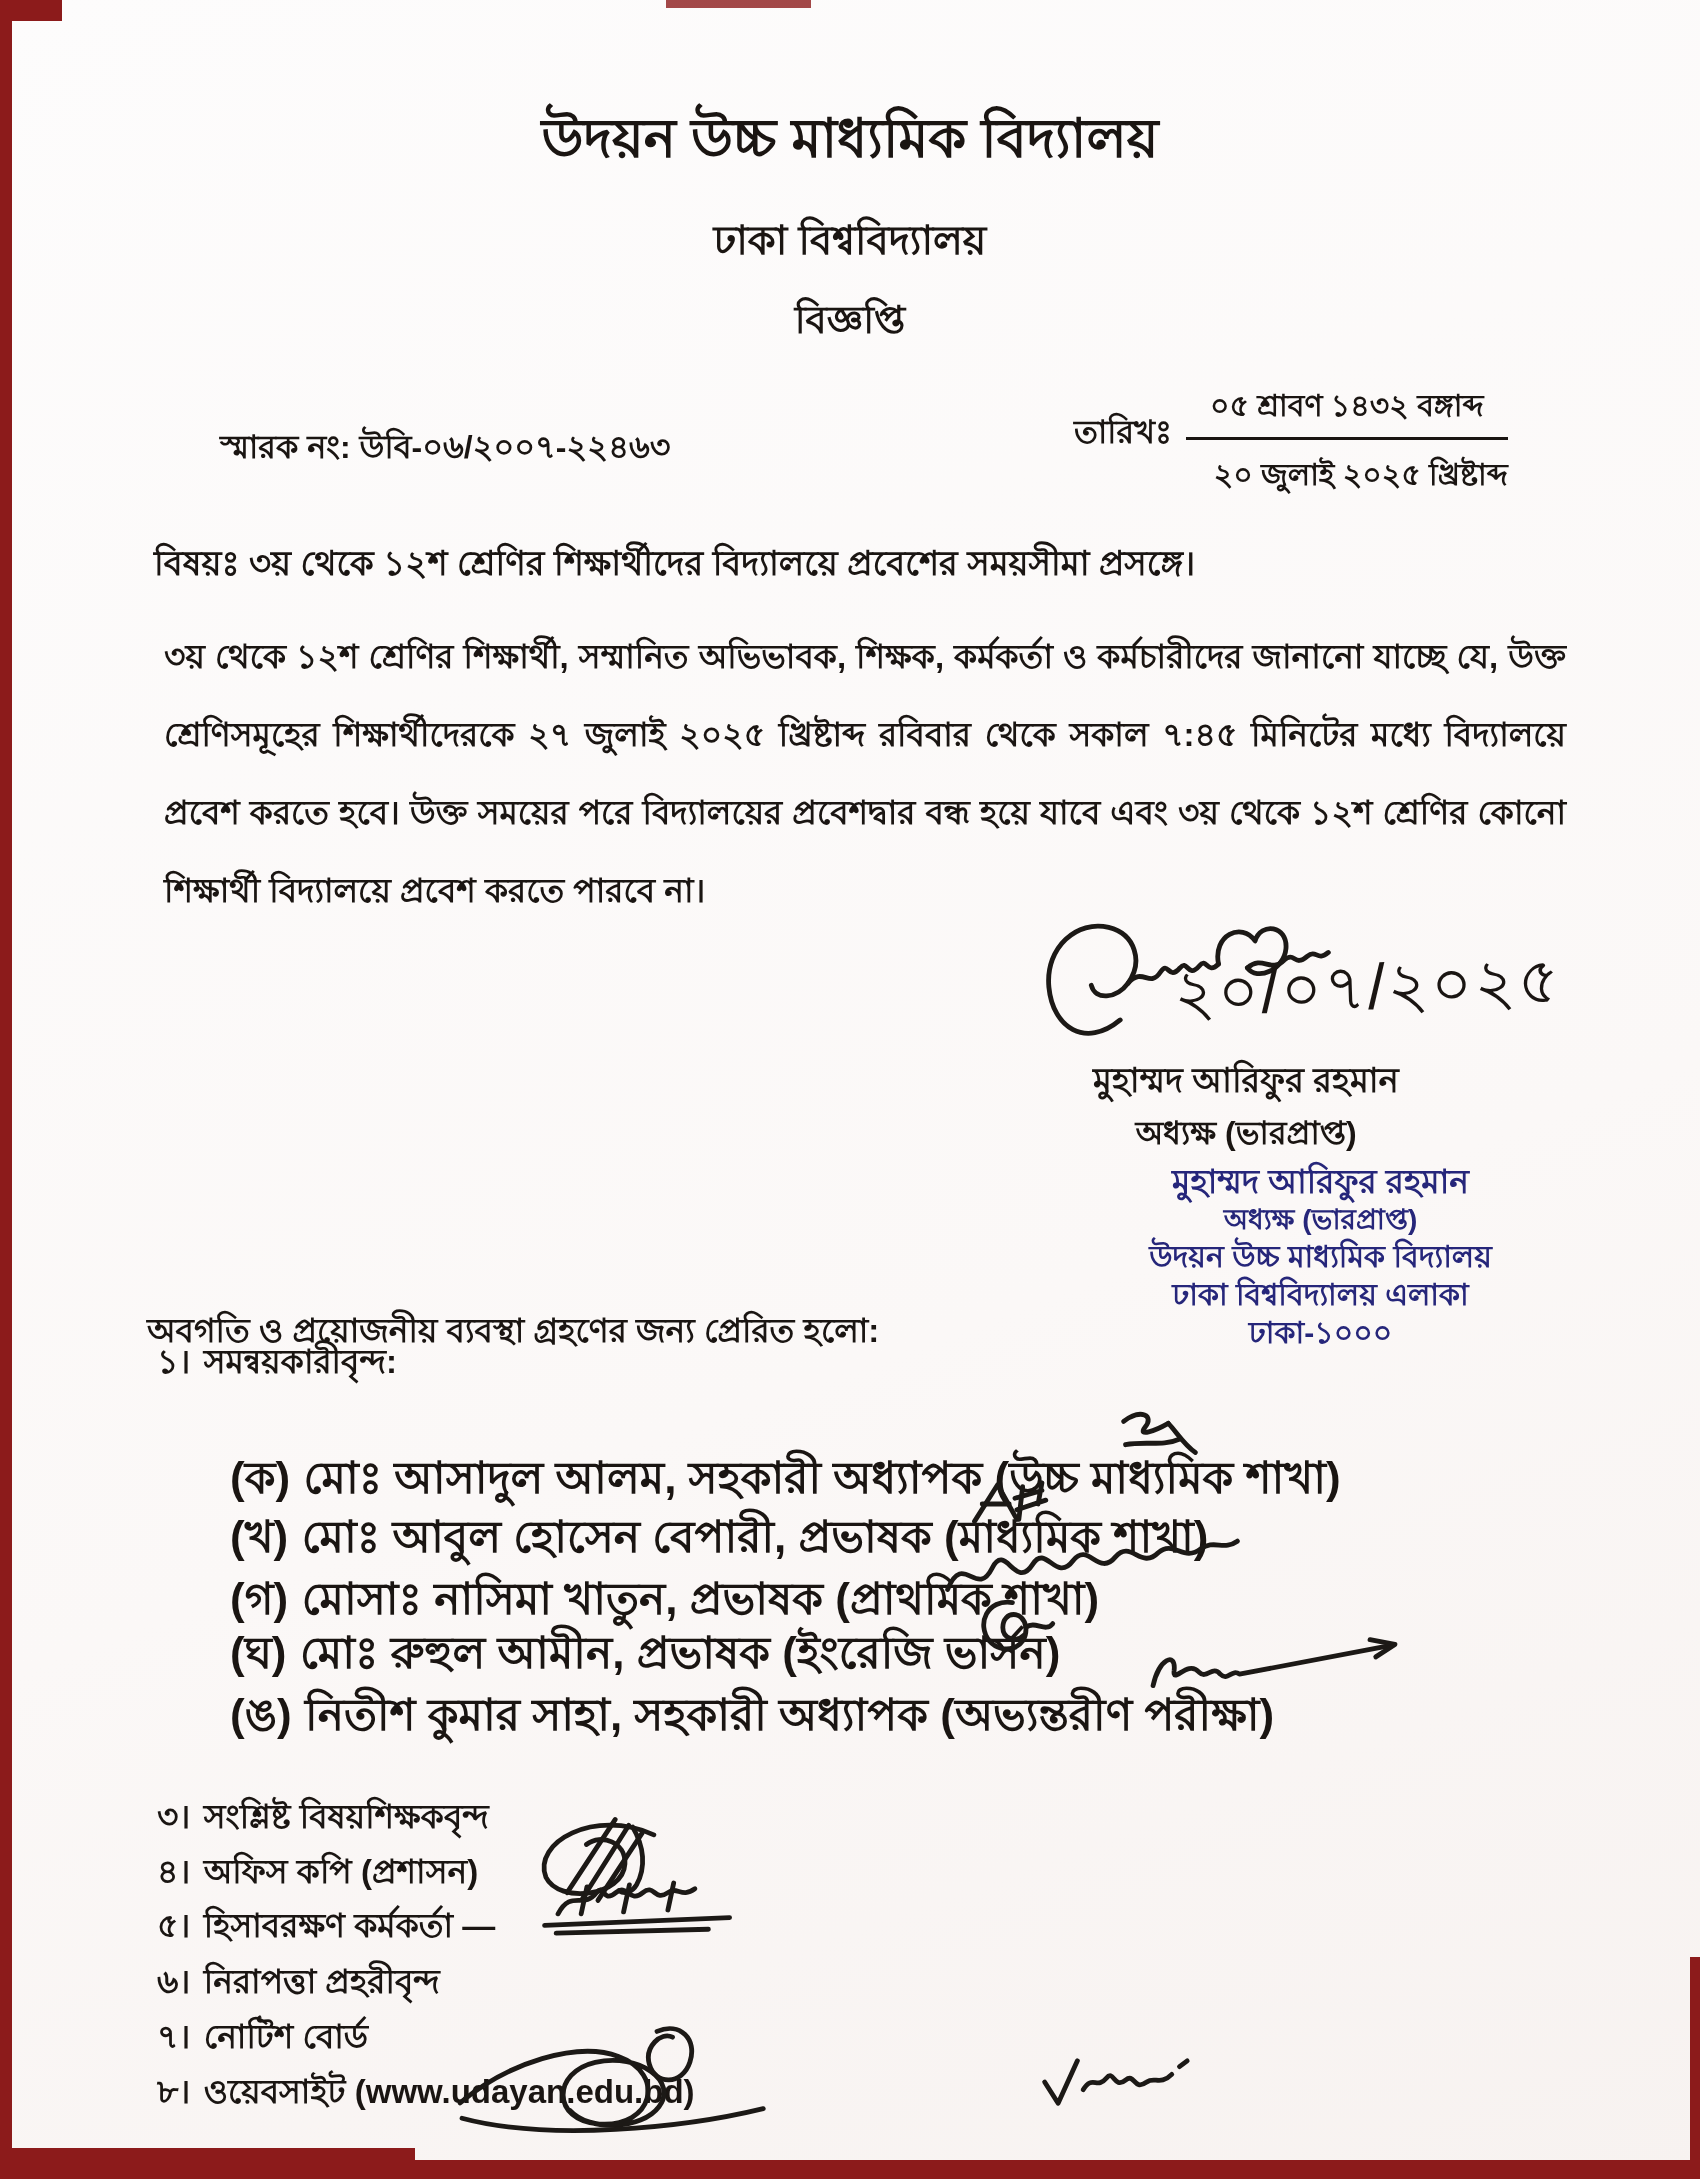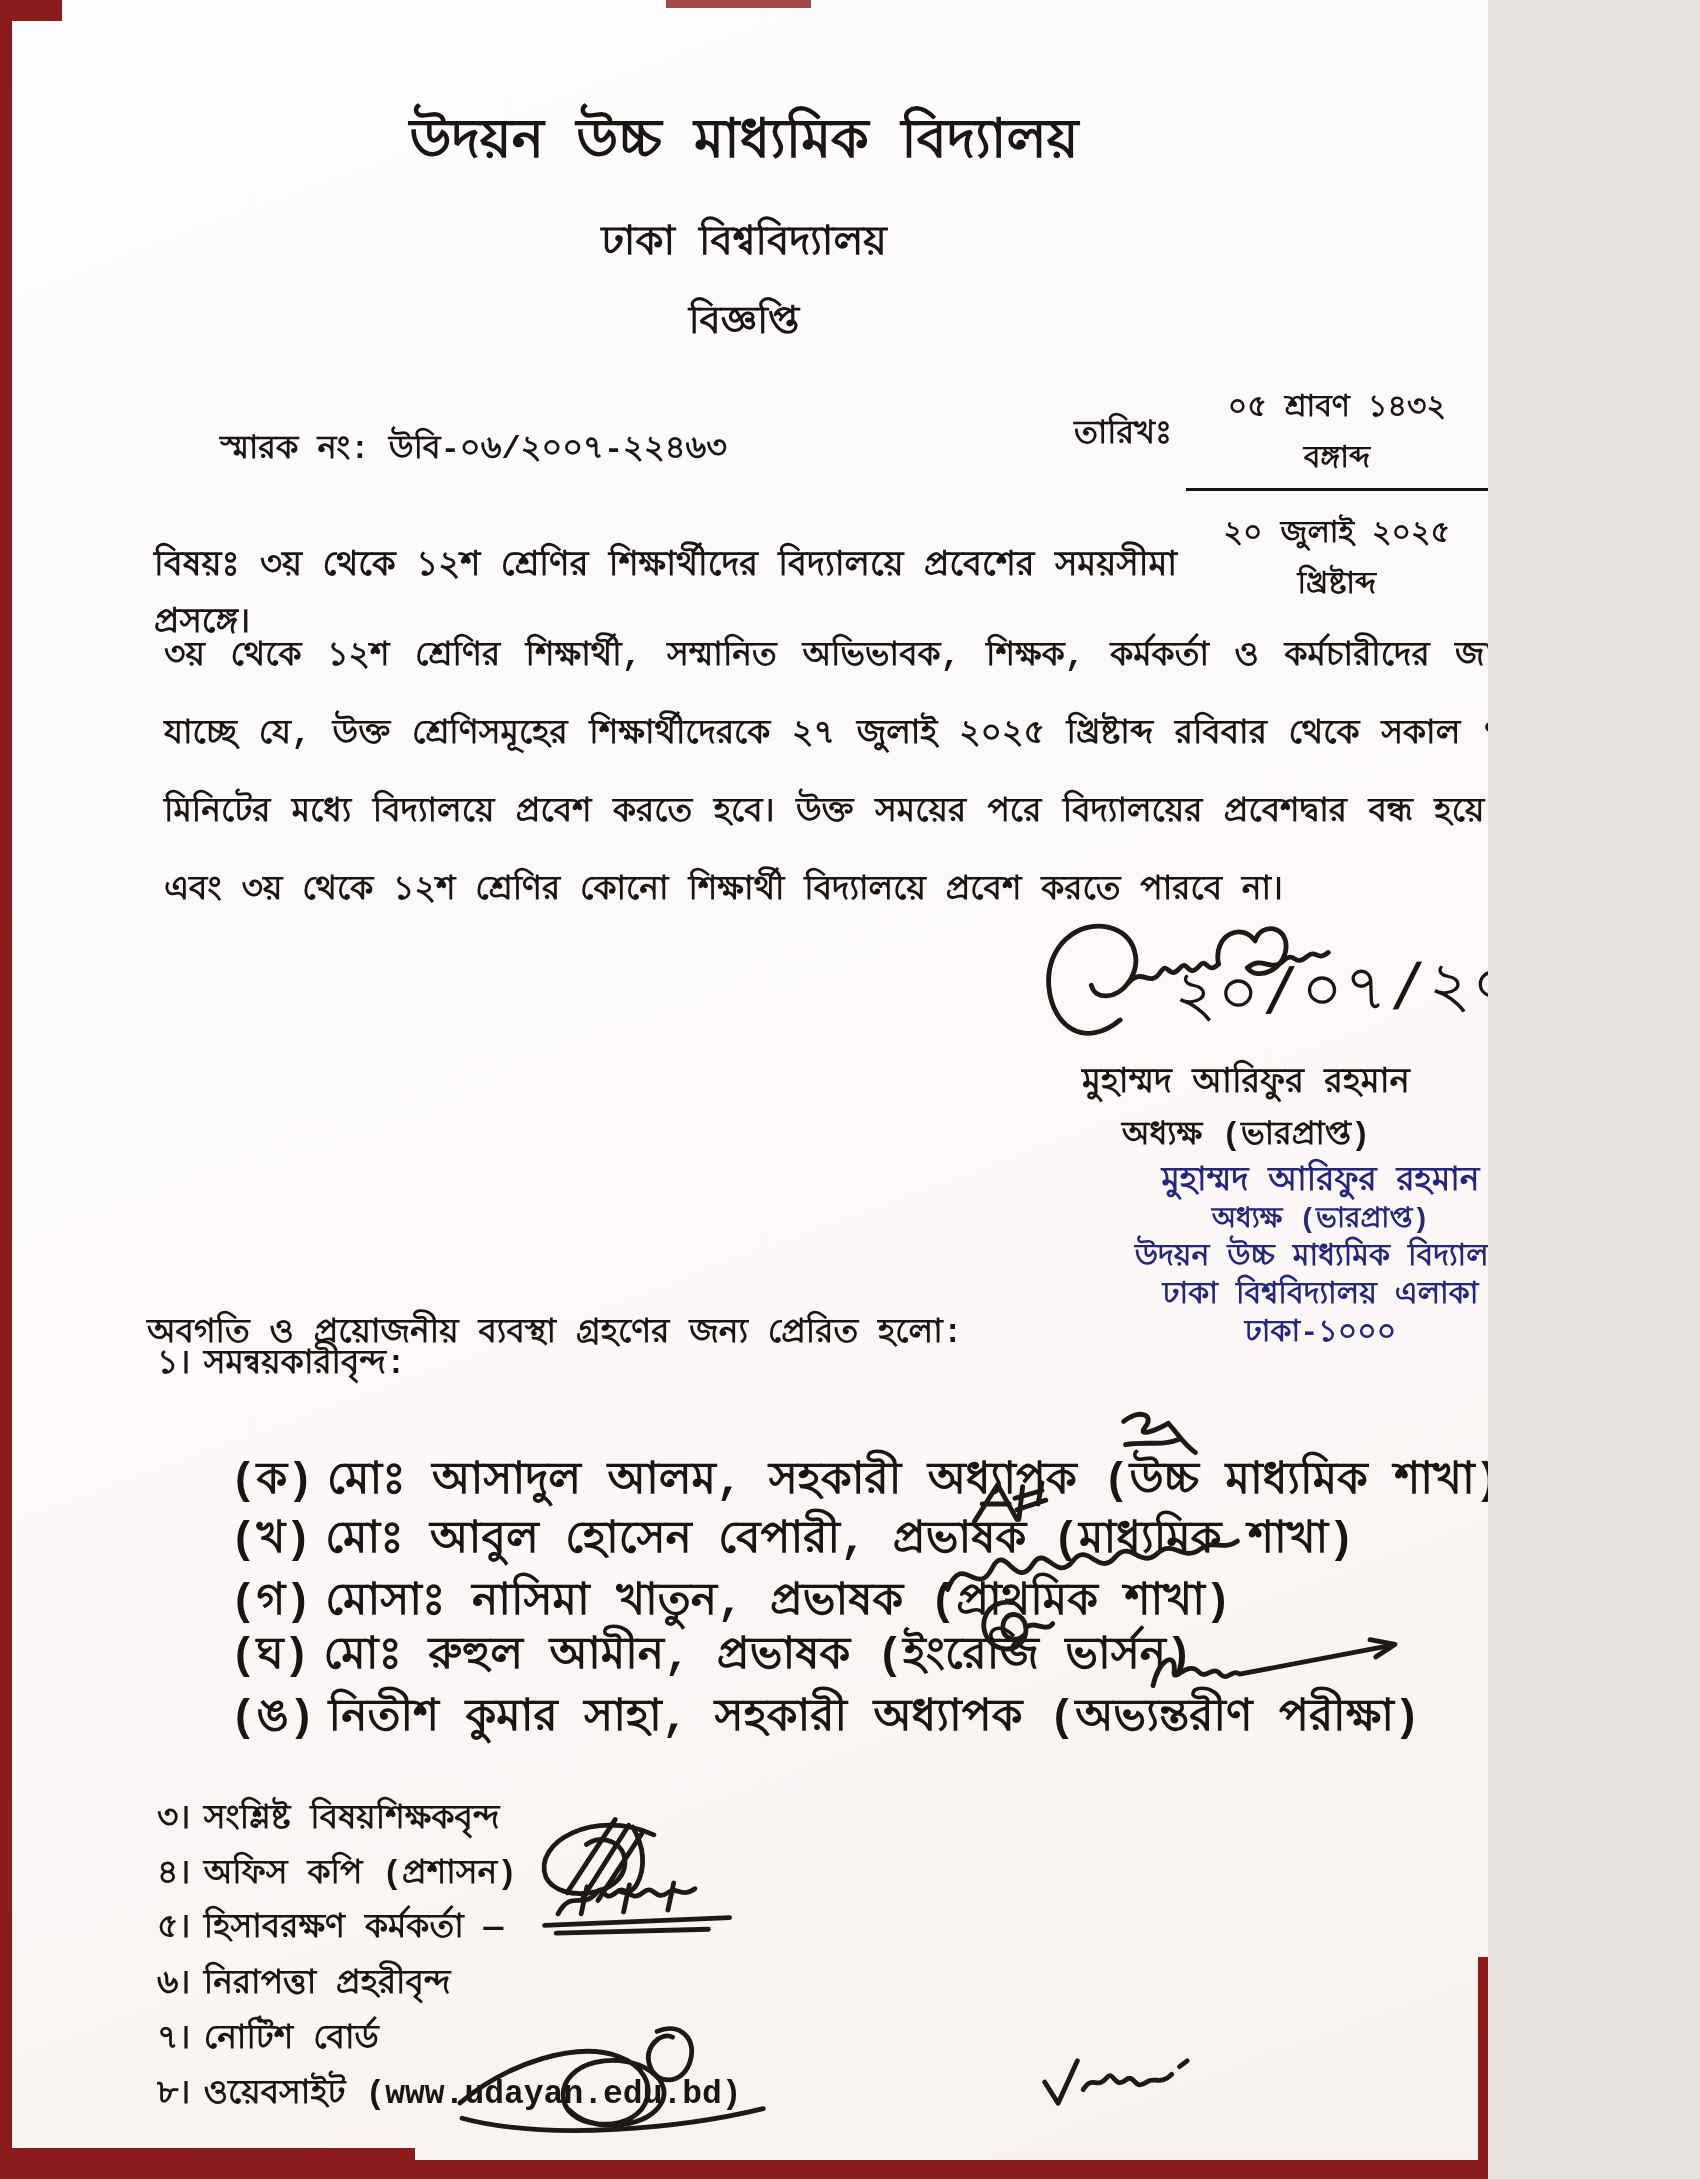--- a/index.html
+++ b/index.html
@@ -1,19 +1,19 @@
 <!DOCTYPE html>
 <html><head>
 <meta charset="utf-8">
 <style>
   html,body { margin:0; padding:0; background:#e8e4e0; }
   .page {
-    position:relative; width:1488px; height:2179px; overflow:hidden;
+    position:relative; width:1700px; height:2179px; overflow:hidden;
     background:linear-gradient(160deg,#fdfcfc 0%, #fbf8f7 60%, #f7f2f0 100%);
-    font-family:Liberation Mono, monospace;
+    font-family:Liberation Sans, sans-serif;
     color:#1a1512;
   }
   
   .edge { position:absolute; background:#8c1b1b; }
   .edge-left   { left:0; top:0; width:11.6px; height:100%; }
   .edge-bottom { left:0; bottom:0; width:100%; height:19.3px; }
   .edge-bottom-left { left:0; bottom:0; width:415px; height:31px; }
   .edge-top-left { left:0; top:0; width:62px; height:21px; }
   .edge-top-smudge { left:666px; top:0; width:145px; height:7.7px; opacity:.8; }
   .edge-right-bottom { right:0; bottom:0; width:9.7px; height:222px; }
@@ -24,21 +24,21 @@
 
   .school-name { top:97px; font-size:54px; }
   .affiliation { top:209px; font-size:40px; }
   .notice-title { top:290px; font-size:38px; }
 
   .memo-no { left:220px; top:422px; font-size:32px; }
   .date-block { left:1074px; top:382px; display:flex; align-items:flex-start; }
   .date-label { font-size:32px; font-weight:700; margin-top:25px; }
   .date-stack { margin-left:13.5px; text-align:center; }
   .date-top { font-size:30px; font-weight:700; padding:0 7.7px 3.9px 7.7px; border-bottom:3.9px solid #1a1512; }
-  .date-bottom { font-size:30px; font-weight:700; padding-top:17px; }
+  .date-bottom { font-size:30px; font-weight:700; padding-top:11px;margin-left:28px; }
 
   .subject { left:154px; top:537px; width:1139px; font-size:34px; }
 
   .para1 { left:164px; top:618px; width:1402px; font-size:33px; line-height:78px; text-align:justify; }
   .para2 { left:148px; top:875px; width:1429px; font-size:33px; line-height:50px; }
 
   .handwritten-date { left:1174px; top:938px; font-size:64px; font-weight:400; transform:rotate(-2deg); letter-spacing:1.9px; }
   .signatory-name { left:1043px; top:1054px; width:406px; text-align:center; font-size:34px; }
   .signatory-designation { left:1043px; top:1108px; width:406px; text-align:center; font-size:32px; font-weight:700; }
 

